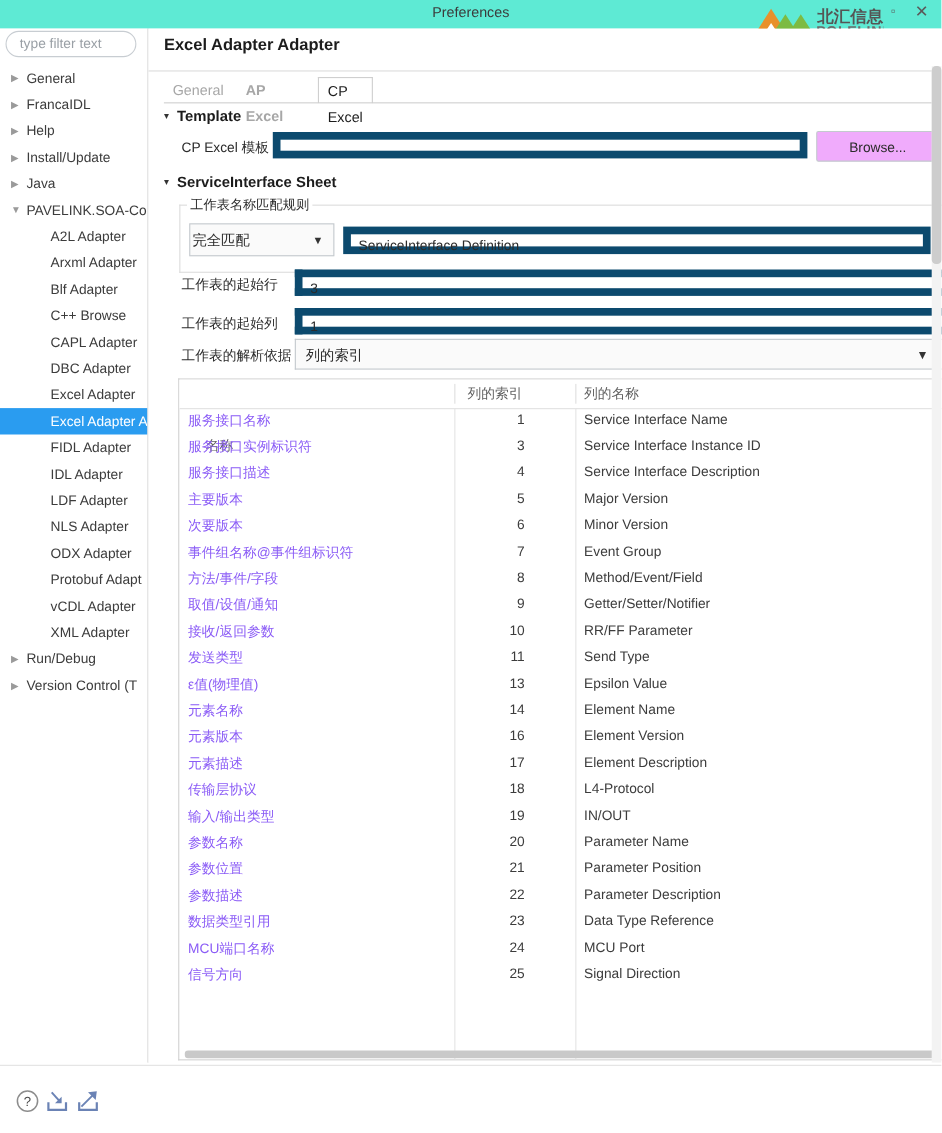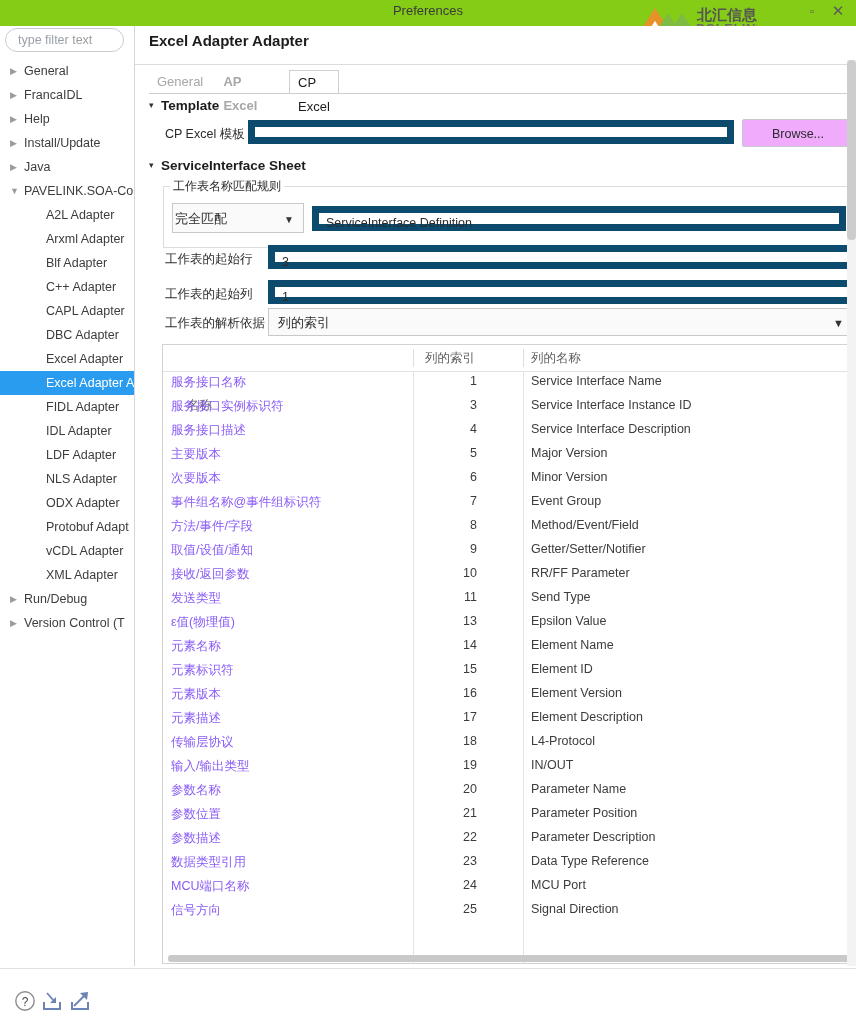--- a/index.html
+++ b/index.html
@@ -2,28 +2,28 @@
 <html><head>
 <meta charset="utf-8">
 <style>
   html,body{margin:0;padding:0;}
   body{
     width:856px;height:1030px;overflow:hidden;background:#ffffff;
     font-family:"Liberation Sans","DejaVu Sans",sans-serif;
     font-size:13px;color:#2b2b2b;position:relative;
   }
   
-  .titlebar{position:absolute;left:0;top:0;width:856px;height:26px;background:#84cc16;}
+  .titlebar{position:absolute;left:0;top:0;width:856px;height:26px;background:#5eead4;}
   .titlebar .title{position:absolute;left:0;top:3px;width:856px;text-align:center;font-size:13px;color:#3b3b3b;}
   .win-btn{position:absolute;top:2px;font-size:14px;color:#5a5a5a;line-height:18px;text-align:center;width:20px;cursor:default;}
   .win-max{right:34px;font-size:11px;}
   .win-close{right:8px;font-size:15px;}
 
   
-  .logo{position:absolute;left:637px;top:4px;width:120px;height:34px;text-decoration:underline;}
+  .logo{position:absolute;left:683px;top:4px;width:120px;height:34px;text-decoration:underline;}
   .logo svg{display:block;}
   .navrow{position:absolute;left:700px;top:31px;width:140px;height:20px;}
   .navrow span{position:absolute;font-size:13px;color:#8a8a8a;}
   .nav-back{left:0px;top:-1px;color:#d9a21a;font-size:16px;}
   .nav-back-dd{left:23px;top:1px;font-size:10px;color:#4a4a4a;}
   .nav-fwd{left:45px;top:-1px;color:#c9c9c9;font-size:16px;}
   .nav-fwd-dd{left:68px;top:1px;font-size:10px;color:#b5b5b5;}
   .kebab{position:absolute;left:833px;top:30px;width:6px;height:20px;}
   .kebab i{display:block;width:4px;height:4px;border:1px solid #6f6f6f;border-radius:50%;margin-bottom:2px;}
 
@@ -164,21 +164,21 @@
       <div class="tnode child">
         <span class="lbl">A2L Adapter</span>
       </div>
       <div class="tnode child">
         <span class="lbl">Arxml Adapter</span>
       </div>
       <div class="tnode child">
         <span class="lbl">Blf Adapter</span>
       </div>
       <div class="tnode child">
-        <span class="lbl">C++ Adapter</span>
+        <span class="lbl">C++ Browse</span>
       </div>
       <div class="tnode child">
         <span class="lbl">CAPL Adapter</span>
       </div>
       <div class="tnode child">
         <span class="lbl">DBC Adapter</span>
       </div>
       <div class="tnode child">
         <span class="lbl">Excel Adapter</span>
       </div>
@@ -337,25 +337,20 @@
         <div class="c-name">ε值(物理值)</div>
         <div class="c-idx">13</div>
         <div class="c-col">Epsilon Value</div>
       </div>
       <div class="trow">
         <div class="c-name">元素名称</div>
         <div class="c-idx">14</div>
         <div class="c-col">Element Name</div>
       </div>
       <div class="trow">
-        <div class="c-name">元素标识符</div>
-        <div class="c-idx">15</div>
-        <div class="c-col">Element ID</div>
-      </div>
-      <div class="trow">
         <div class="c-name">元素版本</div>
         <div class="c-idx">16</div>
         <div class="c-col">Element Version</div>
       </div>
       <div class="trow">
         <div class="c-name">元素描述</div>
         <div class="c-idx">17</div>
         <div class="c-col">Element Description</div>
       </div>
       <div class="trow">

